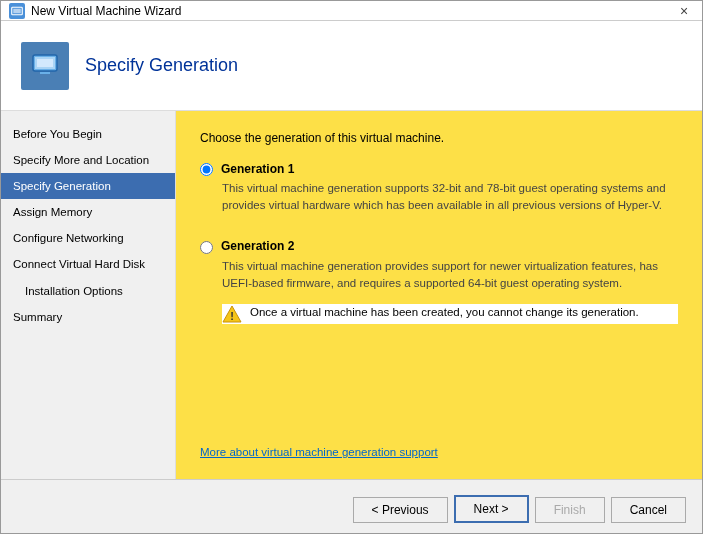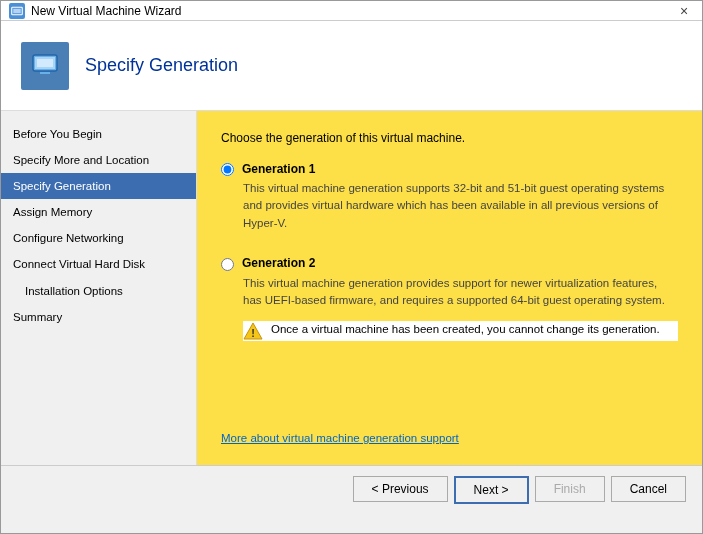--- a/index.html
+++ b/index.html
@@ -88,21 +88,21 @@
       color: #003399;
     }
 
     .content-area {
       display: flex;
       flex: 1;
       overflow: hidden;
     }
 
     .sidebar {
-      width: 196px;
+      width: 175px;
       background: #f0f0f0;
       border-right: 1px solid #ddd;
       padding: 10px 0;
       flex-shrink: 0;
     }
     .sidebar-item {
       padding: 5px 12px;
       font-size: 11.5px;
       color: #000;
       cursor: pointer;
@@ -187,23 +187,23 @@
       font-size: 11.5px;
       cursor: pointer;
     }
 
     .footer {
       background: #f0f0f0;
       border-top: 1px solid #ccc;
       padding: 10px 16px;
       display: flex;
       justify-content: flex-end;
-      align-items: flex-start;
+      align-items: flex-end;
       gap: 6px;
-      height: 68px;
+      height: 54px;
       flex-shrink: 0;
     }
     .btn {
       padding: 5px 18px;
       font-size: 12px;
       border: 1px solid #aaa;
       background: #f0f0f0;
       cursor: pointer;
       color: #000;
       min-width: 70px;
@@ -263,21 +263,21 @@
     </div>
 
     <div class="main-content">
       <p class="main-instruction">Choose the generation of this virtual machine.</p>
 
       <div class="radio-group">
         <div class="radio-option">
           <input type="radio" name="generation" id="gen1" checked="" style="">
           <label for="gen1" class="radio-label">Generation 1</label>
         </div>
-        <div class="radio-desc">This virtual machine generation supports 32-bit and 51-bit guest operating systems and provides virtual hardware which has been available in all previous versions of Hyper-V.</div>
+        <div class="radio-desc">This virtual machine generation supports 32-bit and 78-bit guest operating systems and provides virtual hardware which has been available in all previous versions of Hyper-V.</div>
       </div>
 
       <div class="radio-group">
         <div class="radio-option">
           <input type="radio" name="generation" id="gen2" style="">
           <label for="gen2" class="radio-label">Generation 2</label>
         </div>
         <div class="radio-desc">This virtual machine generation provides support for newer virtualization features, has UEFI-based firmware, and requires a supported 64-bit guest operating system.</div>
 
         <div class="warning-box">

